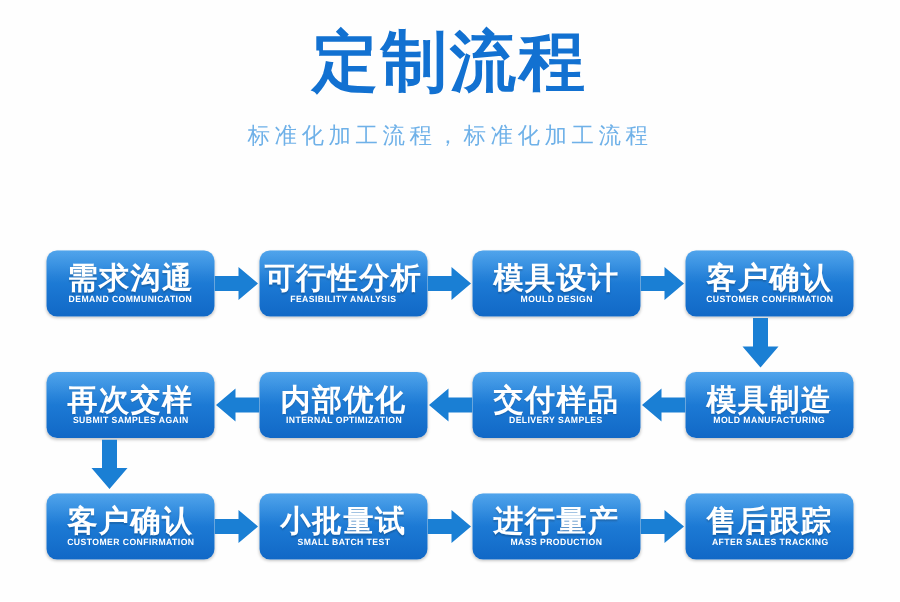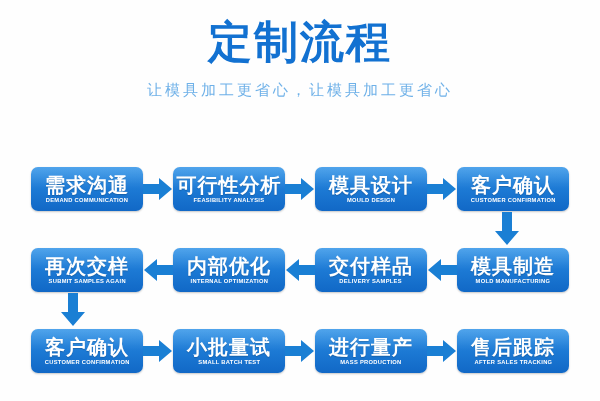--- a/index.html
+++ b/index.html
@@ -132,21 +132,21 @@
   .v-arrow-right { left: 494px; top: 212px; }
   .v-arrow-left  { left: 60px;  top: 293px; }
 </style>
 </head>
 <body>
 
 <div id="page">
 
   <div class="header">
     <h1 class="title">定制流程</h1>
-    <p class="subtitle">让模具加工更省心，让模具加工更省心</p>
+    <p class="subtitle">标准化加工流程，标准化加工流程</p>
   </div>
 
   <div class="row row-1">
 
     <div class="step">
       <div class="step-cn">需求沟通</div>
       <div class="step-en">DEMAND COMMUNICATION</div>
     </div>
 
     <div class="h-arrow">

